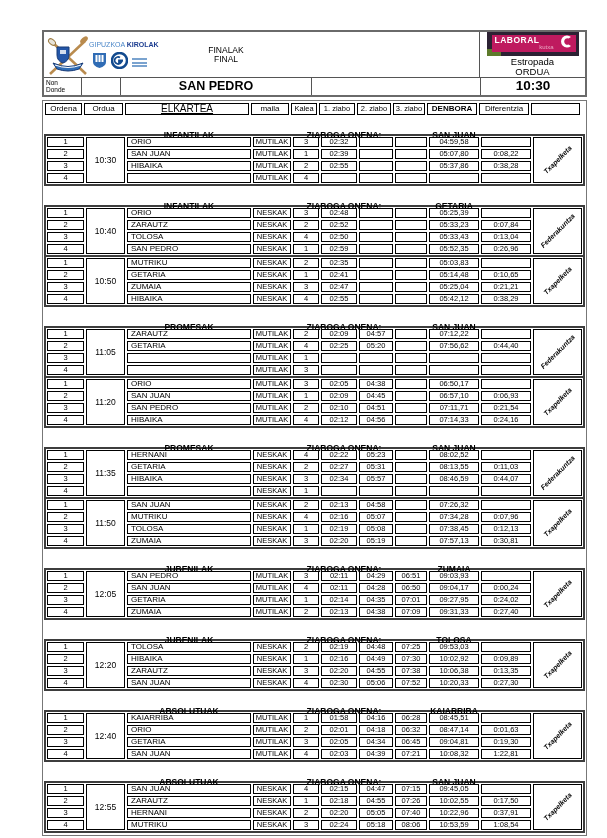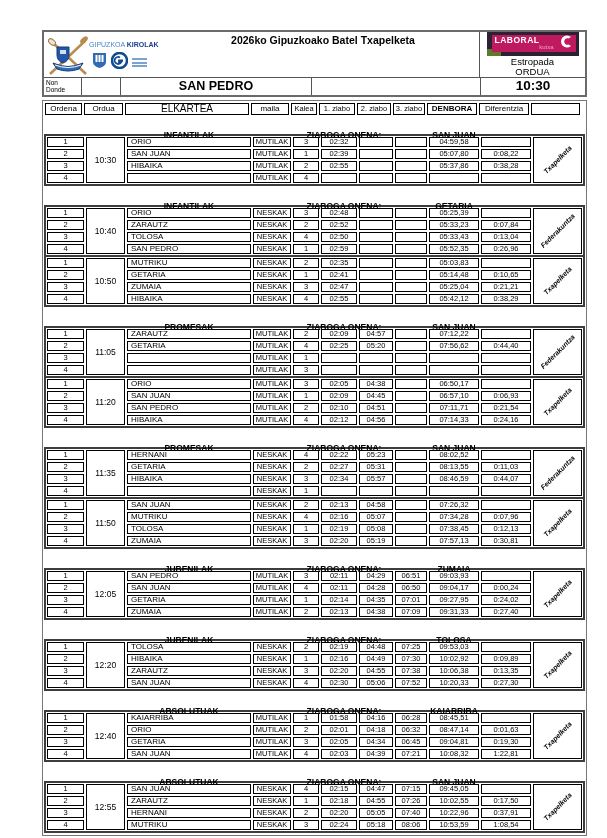--- a/index.html
+++ b/index.html
@@ -40,21 +40,21 @@
   .minilines{display:flex;flex-direction:column;gap:1.5px;}
   .minilines div{width:15px;height:2px;background:#7aa3cf;}
   .boat{position:absolute;left:1px;top:1px;}
 
   
   .tbl{box-sizing:border-box;border:1px solid #777;margin-top:3px;padding:2px 1px;display:flex;flex-direction:column;gap:6px;background:#fff;}
   .grid{display:grid;grid-template-columns:37px 39px 124px 38px 26px 36px 34px 32px 50px 50px 49px;gap:2px;}
   .colhead{padding:0 1px;border-radius:6px;}
   .colhead .c{height:12px;}
   .c{box-sizing:border-box;border:1px solid #000;background:#fff;display:flex;align-items:center;justify-content:center;font-size:7.5px;line-height:8px;overflow:hidden;white-space:nowrap;}
-  .ch-elk{font-size:10px;}
+  .ch-elk{font-size:10px;text-decoration:underline;}
   .ch-bold{font-weight:bold;font-size:8px;}
   .ch-plain{font-size:8px;}
   .section{display:flex;flex-direction:column;}
   .sec-head{position:relative;height:13px;}
   .sec-head span{position:absolute;top:8px;font-weight:bold;font-size:8.5px;text-align:center;line-height:12px;}
   .sh-name{left:20px;width:250px;}
   .sh-zlab{left:225px;width:150px;}
   .sh-best{left:355px;width:110px;}
   .group{grid-auto-rows:10px;padding:1px;border:2px solid #3d3d3d;}
   .group + .group{margin-top:-2px;}
@@ -100,22 +100,25 @@
             </svg>
           </span>
           <span class="minilines">
               <div></div>
               <div></div>
               <div></div>
             </span>
         </span>
       </div>
       <div class="hb-center">
-        <div class="title1">2026ko Gipuzkoako Batel Txapelketa</div>
         <div class="hb-row2">
+          <div class="stage">
+            <div>FINALAK</div>
+            <div>FINAL</div>
+          </div>
         </div>
       </div>
       <div class="hb-right">
         <div class="laboral-wrap">
           <span class="laboral">
             <span class="laboral-in">
               <span class="laboral-txt">
                 <span class="lab-name">LABORAL</span>
                 <span class="lab-sub">kutxa</span>
               </span>

